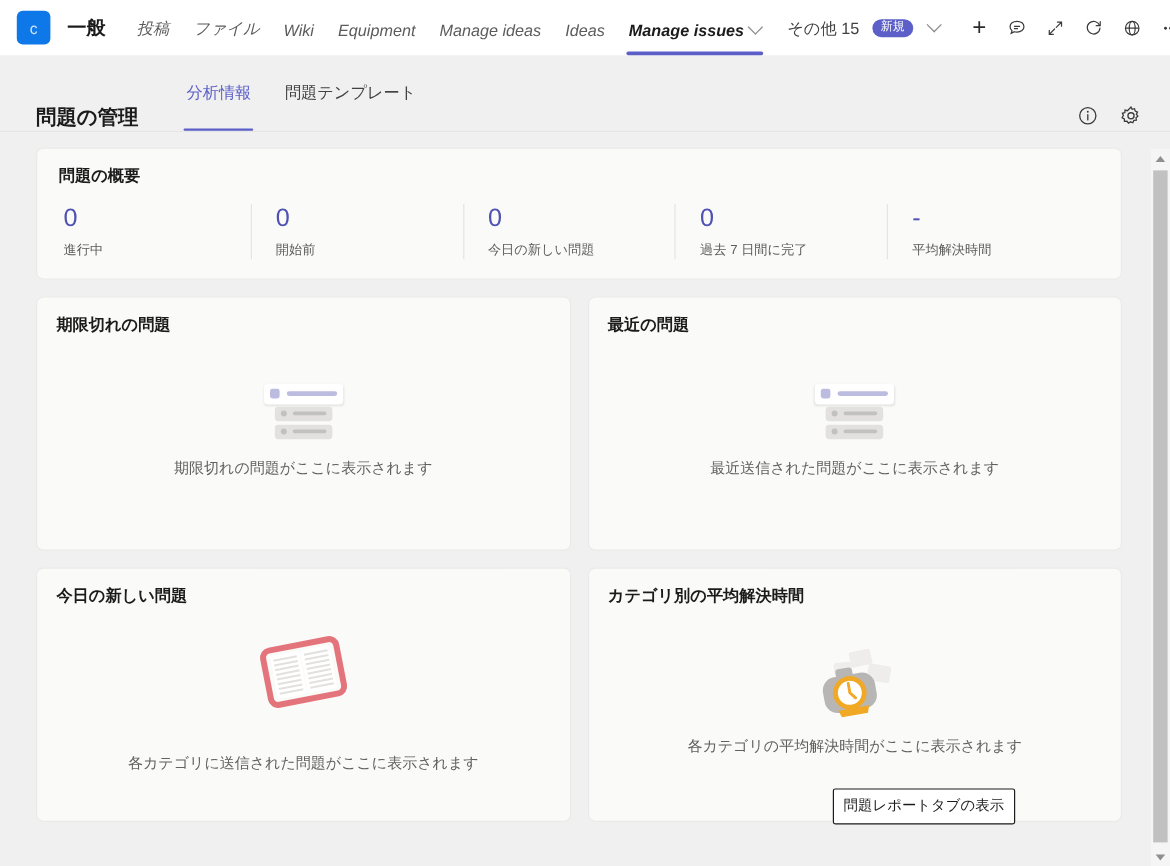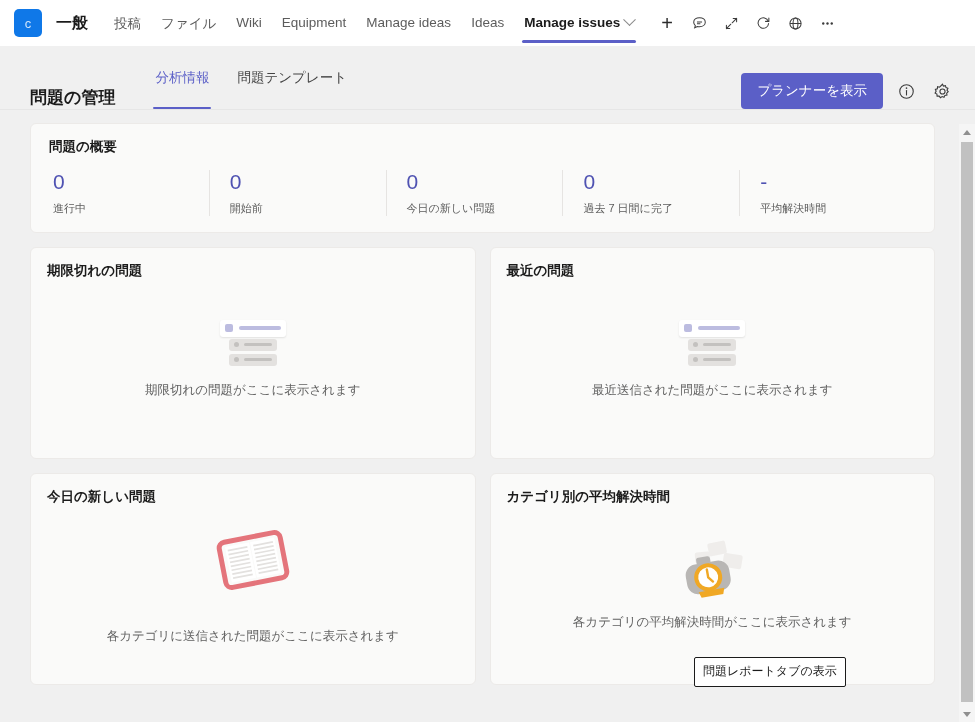--- a/index.html
+++ b/index.html
@@ -31,21 +31,21 @@
     flex: 0 0 auto;
     margin-right: 14px;
   }
   .chan-name {
     font-size: 16px;
     font-weight: bold;
     color: #1b1b1b;
     margin-right: 16px;
     white-space: nowrap;
   }
-  .tabs-row { display: flex; align-items: flex-start; gap: 0px; }
+  .tabs-row { display: flex; align-items: flex-end; gap: 0px; font-style: italic; }
   .chan-tab {
     font-size: 13.5px;
     color: #5c5c5c;
     padding: 14px 10px 13px;
     white-space: nowrap;
     position: relative;
     display: flex;
     align-items: center;
     gap: 5px;
   }
@@ -298,20 +298,25 @@
     </div>
     <div class="chan-tab">
       <span>Ideas</span>
     </div>
     <div class="chan-tab active">
       <span>Manage issues</span>
       <span class="chev"></span>
     </div>
   </div>
 
+  <div class="chan-tab" style="padding-left:12px;">
+    <span class="more-count">その他 15</span>
+    <span class="badge-new">新規</span>
+    <span class="chev" style="margin-left:8px;"></span>
+  </div>
 
   <div class="topbar-icons">
     <div class="ic-btn plus-btn">+</div>
     <div class="ic-btn">
       <svg width="17" height="17" viewBox="0 0 20 20" fill="none" stroke="#3b3b3b" stroke-width="1.2">
         <path d="M10 3.2c4 0 6.8 2.3 6.8 5.3S14 13.8 10 13.8c-.9 0-1.7-.1-2.5-.3L4.3 15l.8-2.6C4 11.5 3.2 10.2 3.2 8.5c0-3 2.8-5.3 6.8-5.3z"></path>
         <path d="M7 8.2h6M7 10.4h4"></path>
       </svg>
     </div>
     <div class="ic-btn">
@@ -349,21 +354,20 @@
     <div class="app-title">問題の管理</div>
     <div class="app-tabs">
       <div class="app-tab active">
         <span>分析情報</span>
       </div>
       <div class="app-tab">
         <span>問題テンプレート</span>
       </div>
     </div>
     <div class="app-header-right">
-      <button class="btn-primary">プランナーを表示</button>
       <div class="hdr-ic">
         <svg width="19" height="19" viewBox="0 0 20 20" fill="none" stroke="#3b3b3b" stroke-width="1.15">
           <circle cx="10" cy="10" r="7.1"></circle>
           <path d="M10 9v4.6" stroke-linecap="round"></path>
           <circle cx="10" cy="6.5" r="0.85" fill="#3b3b3b" stroke="none"></circle>
         </svg>
       </div>
       <div class="hdr-ic">
         <svg width="19" height="19" viewBox="0 0 20 20" fill="none" stroke="#3b3b3b" stroke-width="1.15">
           <circle cx="10" cy="10" r="2.7"></circle>

